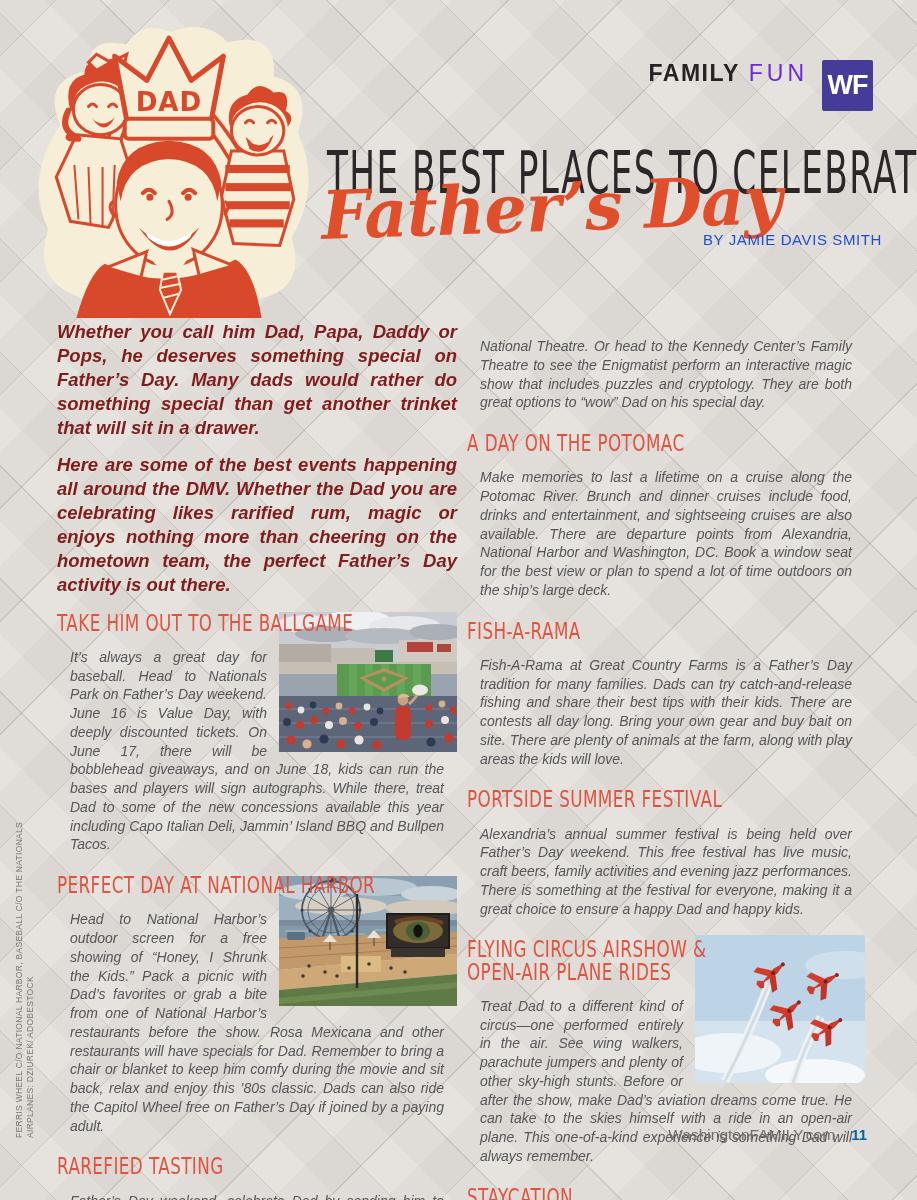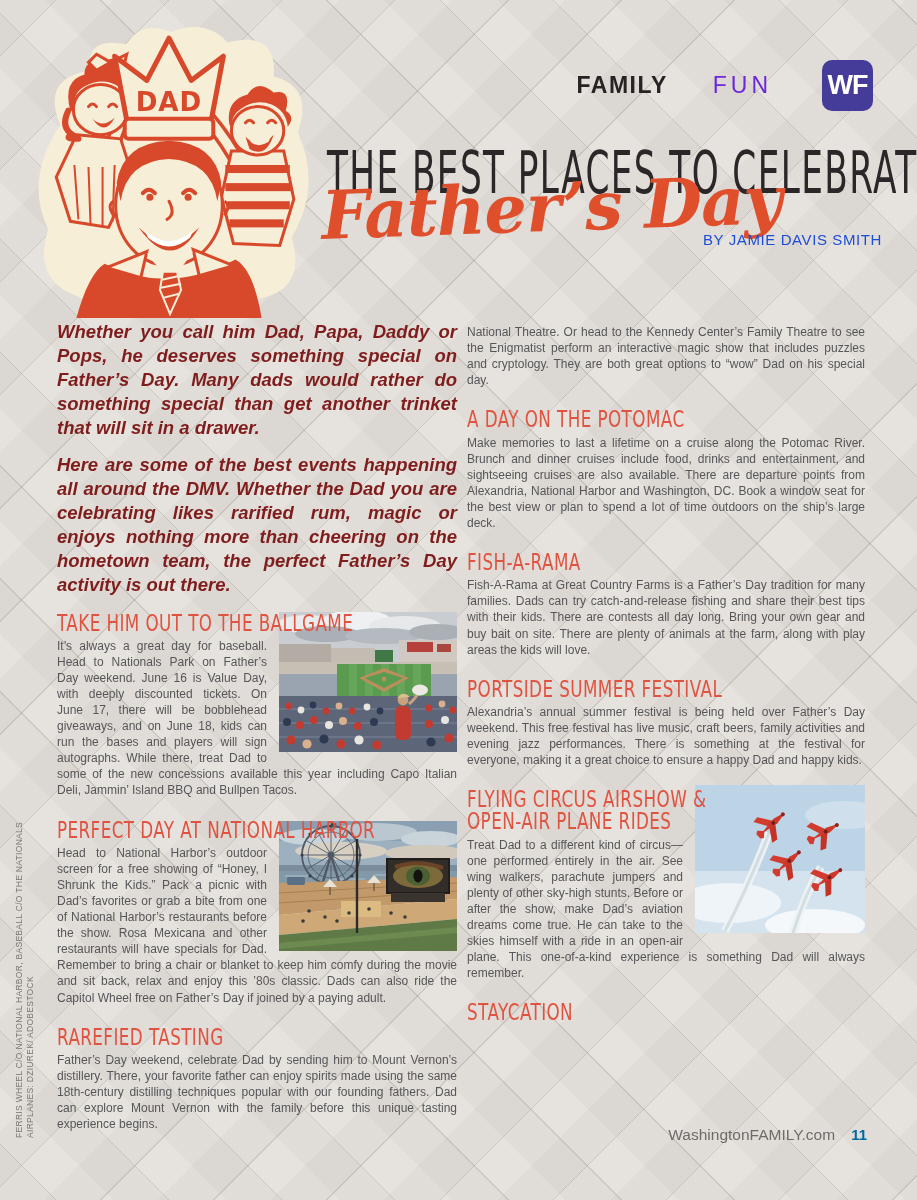--- a/index.html
+++ b/index.html
@@ -5,26 +5,26 @@
   html,body{margin:0;padding:0;}
   .page{position:relative;width:917px;height:1200px;background:#e6e2dd;overflow:hidden;
         font-family:"Liberation Sans",sans-serif;}
   .argyle{position:absolute;inset:0;pointer-events:none;background-image:
     repeating-linear-gradient(45deg, rgba(130,122,114,0.055) 0 40px, rgba(130,122,114,0) 40px 80px),
     repeating-linear-gradient(135deg, rgba(130,122,114,0.055) 0 40px, rgba(130,122,114,0) 40px 80px),
     repeating-linear-gradient(45deg, rgba(120,114,108,0) 0 39px, rgba(120,114,108,0.20) 39px 40px, rgba(120,114,108,0) 40px 80px),
     repeating-linear-gradient(135deg, rgba(120,114,108,0) 0 39px, rgba(120,114,108,0.20) 39px 40px, rgba(120,114,108,0) 40px 80px);}
 
   
-  .brandbar{position:absolute;top:60px;right:44px;display:flex;align-items:center;gap:36px;}
+  .brandbar{position:absolute;top:60px;right:44px;display:flex;align-items:flex-start;}
   .brand-bold{font-size:23px;font-weight:700;color:#272324;letter-spacing:1.5px;}
   .brand-light{font-size:23px;font-weight:400;color:#6d28d9;letter-spacing:4px;margin-left:9px;}
   .wf-logo{width:51px;height:51px;margin-left:14px;background:#453c99;color:#fff;
            display:flex;align-items:center;justify-content:center;font-weight:700;font-size:27px;
-           letter-spacing:-1px;border-radius:10px;}
+           letter-spacing:-1px;border-radius:2px;}
 
   
   .kicker{position:absolute;left:327px;top:140px;color:#2b2728;}
   .kicker span{display:inline-block;font-size:49px;font-weight:400;letter-spacing:2px;white-space:nowrap;
            transform:scale(0.70,1.18);transform-origin:left top;font-family:"DejaVu Sans",sans-serif;}
   .script-title{position:absolute;left:320px;top:176px;font-family:"DejaVu Serif",serif;
            font-style:italic;font-weight:700;font-size:67px;color:#df4f2c;transform:rotate(-2deg);
            transform-origin:left top;letter-spacing:-1px;}
   .byline{position:absolute;left:703px;top:231px;font-size:15px;color:#1d4ed8;letter-spacing:0.6px;}
 
@@ -33,21 +33,21 @@
   .col-l{width:400px;}
   .col-r{width:398px;padding-top:4px;}
   .intro{font-size:18.5px;font-style:italic;font-weight:700;color:#7f1d1d;line-height:1.3;
          text-align:justify;margin:0 0 13px 0;}
   .sec{margin-top:21px;}
   .sec.first{margin-top:15px;}
   .shead{margin:0 0 3px 0;line-height:1.06;}
   .shead .hx{display:inline-block;font-family:"DejaVu Sans",sans-serif;font-size:21px;font-weight:400;
          color:#e05340;letter-spacing:0.5px;white-space:nowrap;transform:scale(0.80,1.10);
          transform-origin:left bottom;}
-  .body-p{font-size:12px;line-height:1.34;color:#565659;text-align:justify;margin:0;}
+  .body-p{font-size:14px;line-height:1.34;color:#565659;text-align:justify;margin:13px;font-style:italic;}
   .photo{float:right;margin:4px 0 6px 12px;}
   .photo svg{display:block;}
 
   
   .credits{position:absolute;left:14px;top:1138px;width:392px;transform:rotate(-90deg);
            transform-origin:0 0;font-size:8.5px;color:#7a7672;letter-spacing:0.3px;line-height:1.35;}
   .pagefoot{position:absolute;top:1126px;right:50px;font-size:15.5px;color:#6e6b69;}
   .pagefoot b{color:#0369a1;margin-left:16px;font-size:15px;}
 </style>
 </head>

